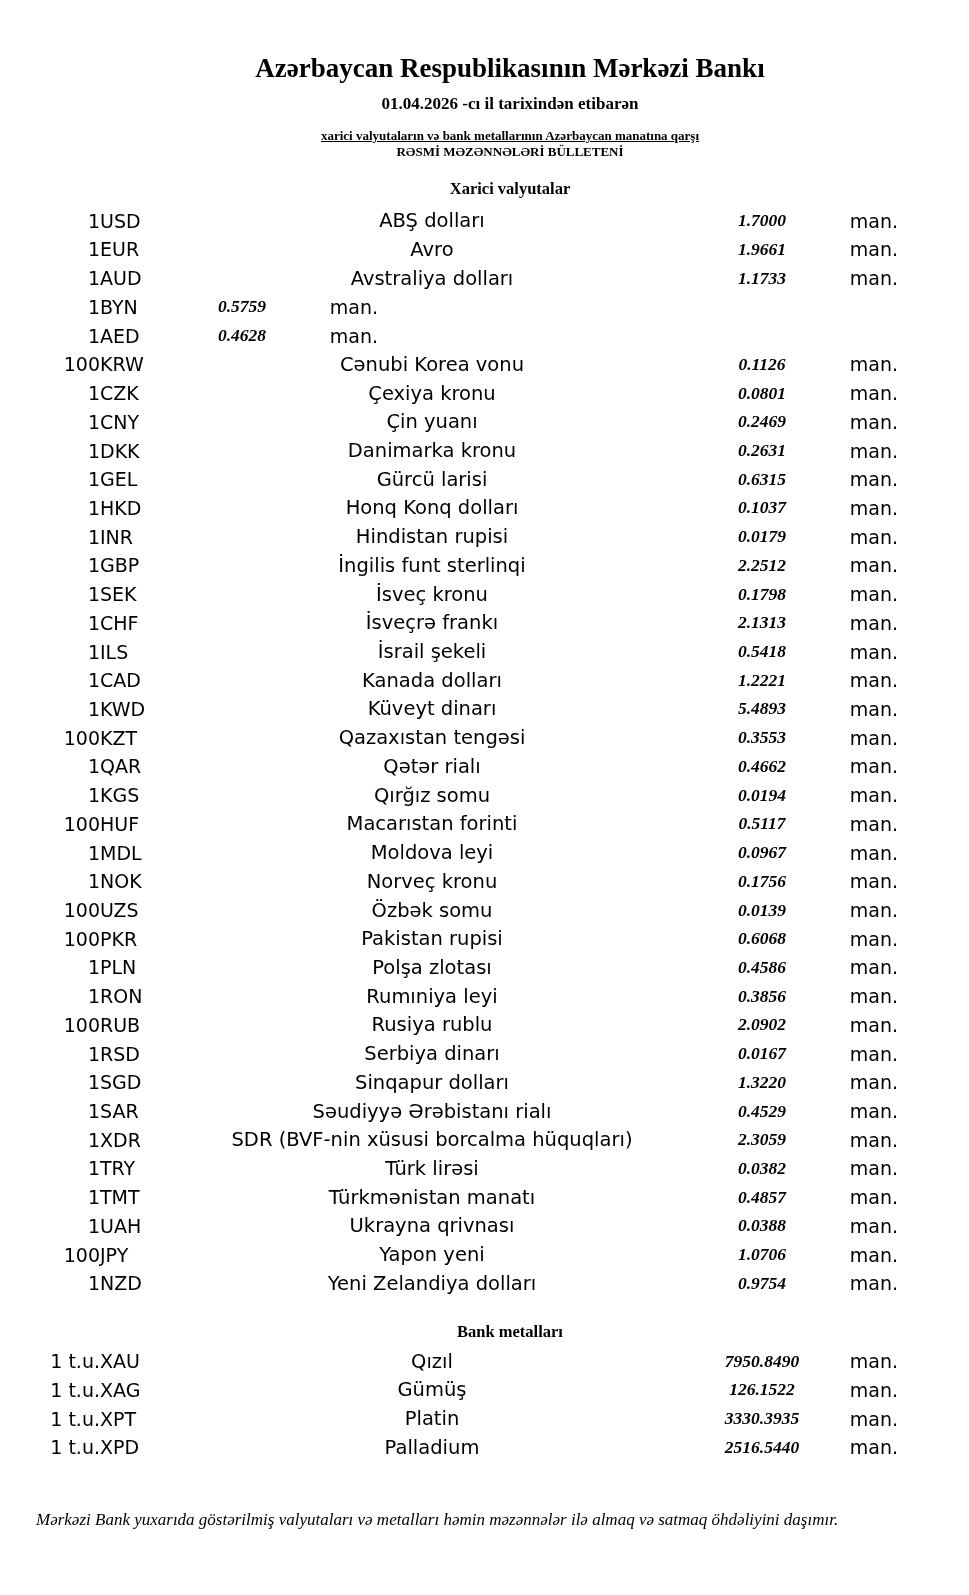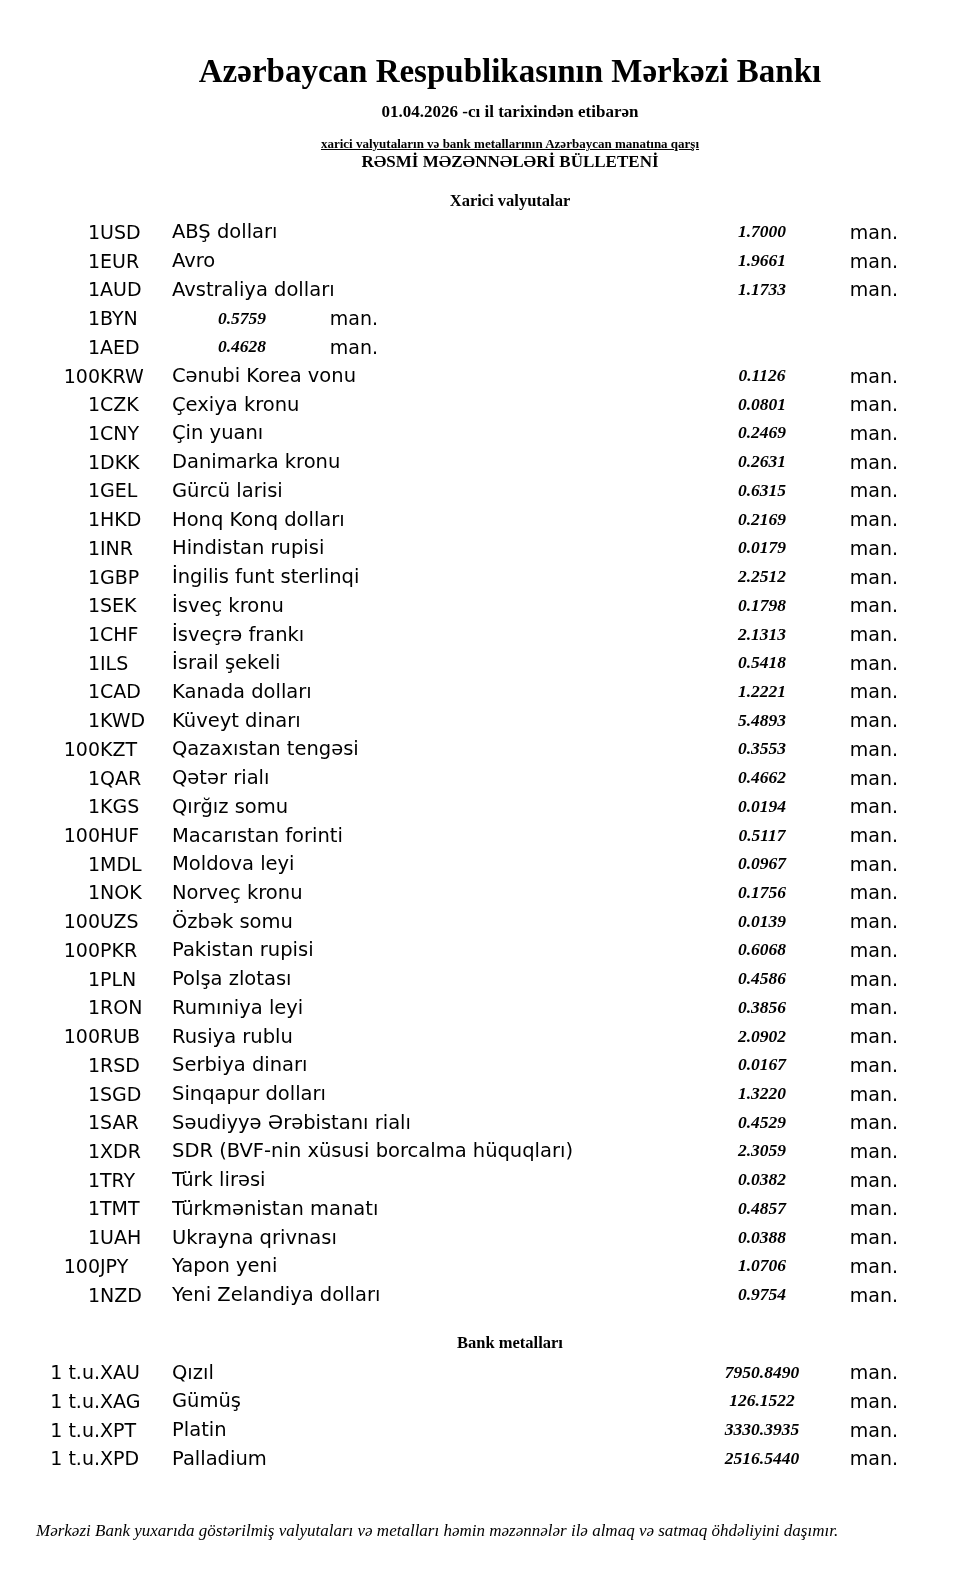--- a/index.html
+++ b/index.html
@@ -22,36 +22,36 @@
     padding-top: 52px;
   }
   .headings {
     width: 900px;
     margin-left: 60px;
     text-align: center;
     font-family: "Liberation Serif", serif;
     font-weight: bold;
   }
   .title {
-    font-size: 33px;
+    font-size: 27px;
     line-height: 1.2;
     margin: 0 0 10px 0;
     font-weight: bold;
   }
   .date-line {
     font-size: 17px;
     margin-bottom: 14px;
   }
   .subtitle {
     font-size: 13px;
     margin-bottom: 0;
     text-decoration: underline;
   }
   .bulletin-title {
-    font-size: 17px;
+    font-size: 13px;
     margin-bottom: 19px;
   }
   .section-title {
     width: 900px;
     margin-left: 60px;
     text-align: center;
     font-family: "Liberation Serif", serif;
     font-weight: bold;
     font-size: 16.5px;
   }
@@ -76,21 +76,21 @@
     text-align: right;
     font-size: 19px;
   }
   .c-code {
     width: 72px;
     text-align: left;
     font-size: 19px;
   }
   .c-name {
     flex: 1;
-    text-align: left;
+    text-align: center;
     font-size: 19.5px;
     overflow: hidden;
   }
   .c-rate {
     width: 140px;
     text-align: center;
     font-family: "Liberation Serif", serif;
     font-style: italic;
     font-weight: bold;
     font-size: 17.5px;
@@ -189,21 +189,21 @@
         <span class="col c-qty">1</span>
         <span class="col c-code">GEL</span>
         <span class="col c-name">Gürcü larisi</span>
         <span class="col c-rate">0.6315</span>
         <span class="col c-man">man.</span>
       </div>
       <div class="row">
         <span class="col c-qty">1</span>
         <span class="col c-code">HKD</span>
         <span class="col c-name">Honq Konq dolları</span>
-        <span class="col c-rate">0.2169</span>
+        <span class="col c-rate">0.1037</span>
         <span class="col c-man">man.</span>
       </div>
       <div class="row">
         <span class="col c-qty">1</span>
         <span class="col c-code">INR</span>
         <span class="col c-name">Hindistan rupisi</span>
         <span class="col c-rate">0.0179</span>
         <span class="col c-man">man.</span>
       </div>
       <div class="row">

